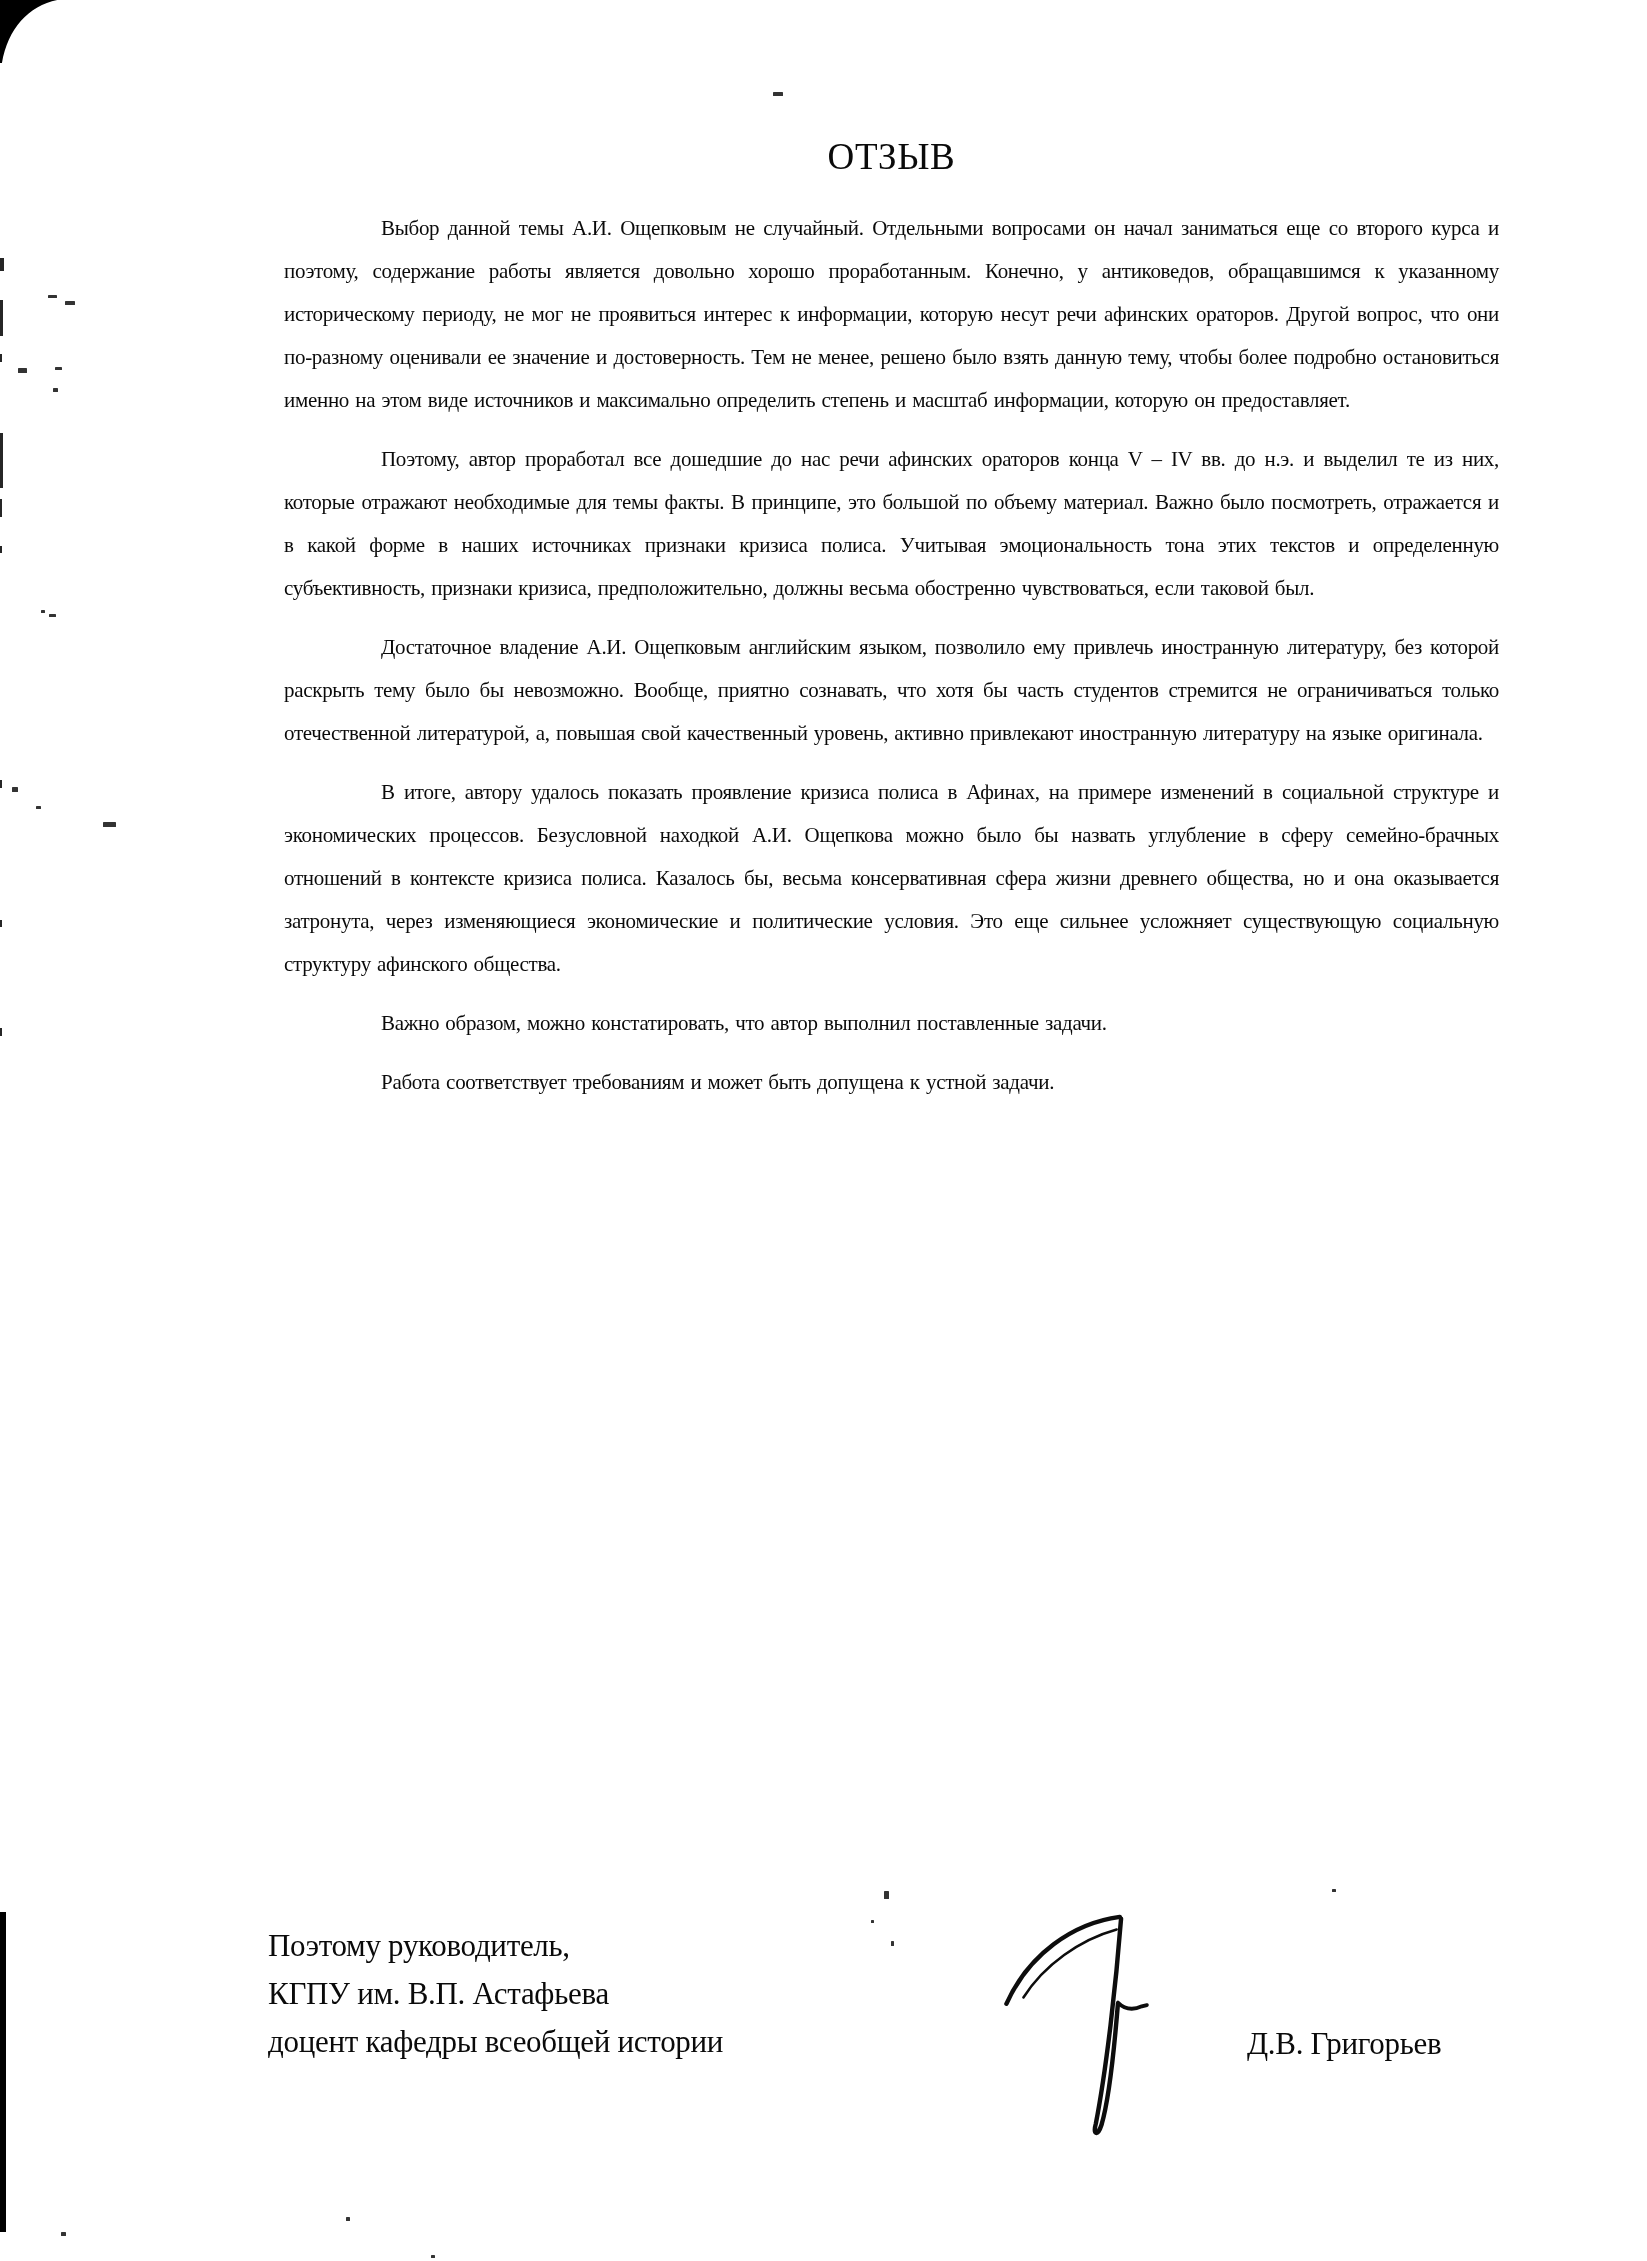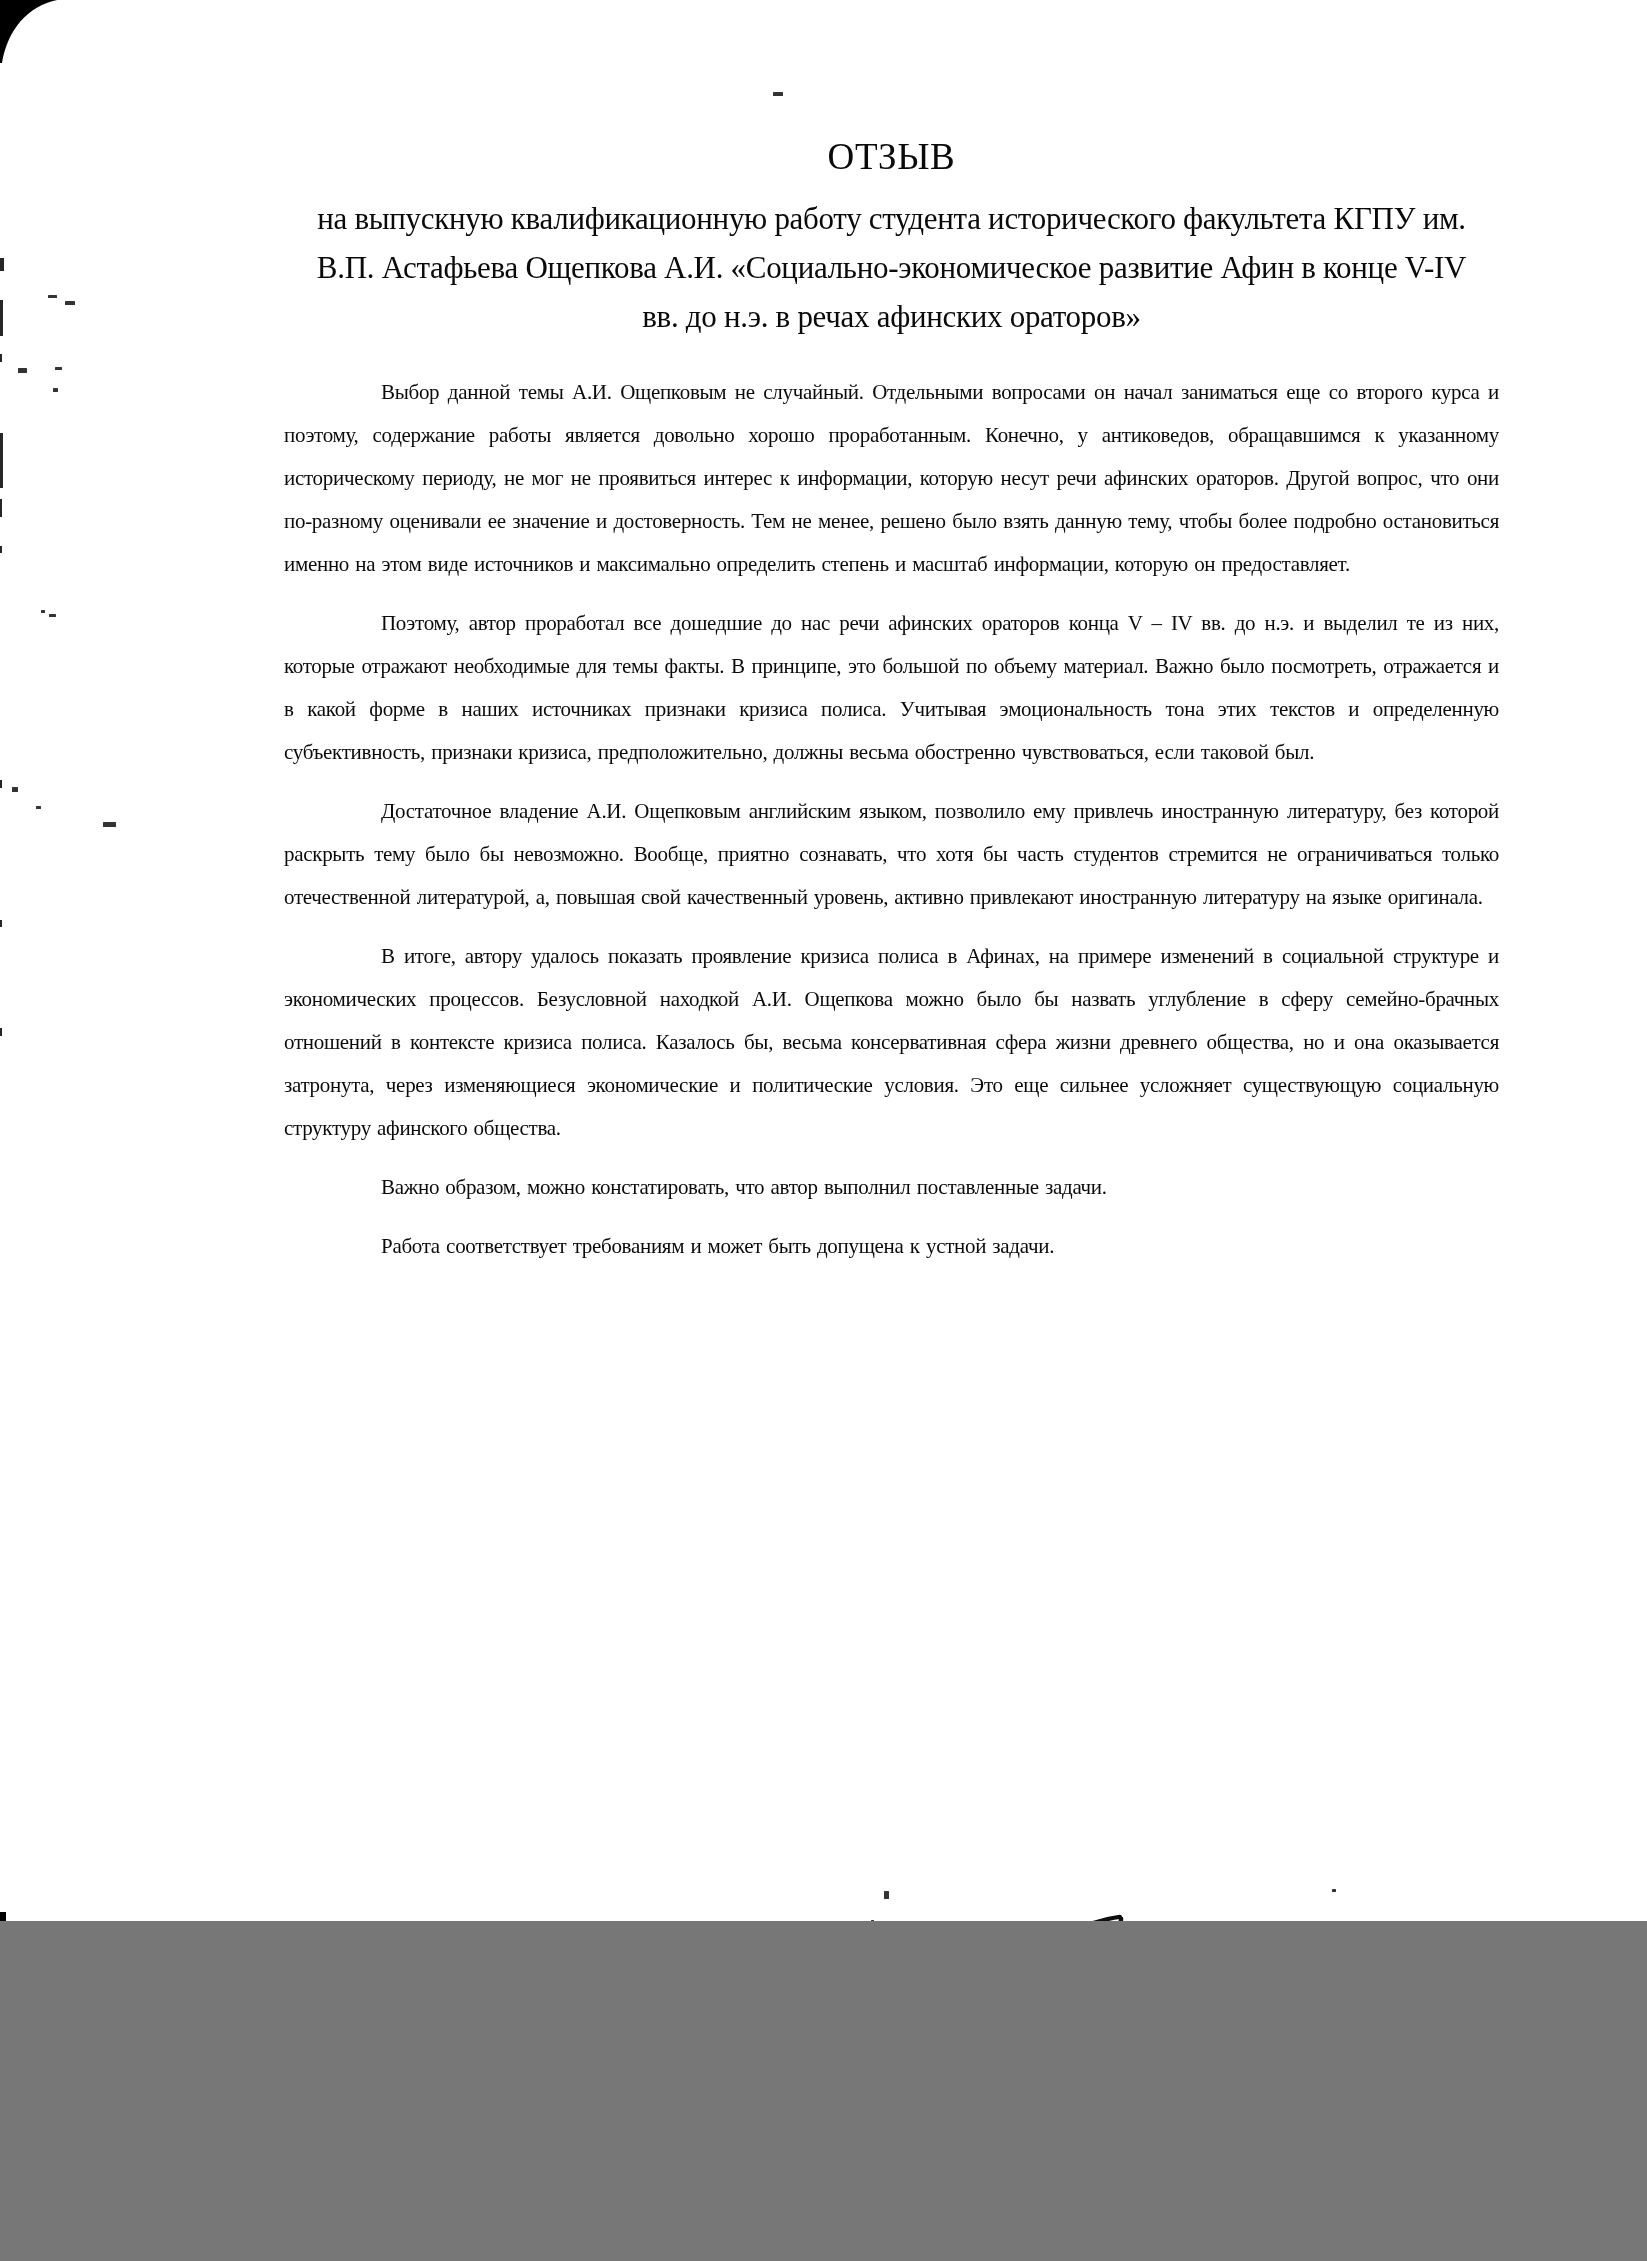--- a/index.html
+++ b/index.html
@@ -1,20 +1,20 @@
 <!DOCTYPE html>
 <html style="font-size:10.3px"><head>
 <meta charset="utf-8">
 <style>
   * { box-sizing: border-box; }
   html, body { margin: 0; padding: 0; background: #777; }
   .page {
     position: relative;
     width: 1647px;
-    height: 1921px;
+    height: 2261px;
     margin: 0 auto;
     background: #ffffff;
     color: #0a0a0a;
     font-family: "Liberation Serif", "DejaVu Serif", serif;
     overflow: hidden;
   }
 
   
   .doc {
     position: absolute;
@@ -133,21 +133,20 @@
   <div class="speck" style="left:884px; top:1891px; width:5.2px; height:7.8px;"></div>
   <div class="speck" style="left:871px; top:1920px; width:3.2px; height:3.2px;"></div>
   <div class="speck" style="left:891px; top:1941px; width:2.6px; height:5.2px;"></div>
   <div class="speck" style="left:1332px; top:1889px; width:3.9px; height:3.2px;"></div>
   <div class="speck" style="left:346px; top:2217px; width:3.9px; height:3.9px;"></div>
   <div class="speck" style="left:61px;  top:2232px; width:4.5px; height:3.9px;"></div>
   <div class="speck" style="left:431px; top:2255px; width:3.9px; height:3.2px;"></div>
 
   <div class="doc">
     <h1 class="title">ОТЗЫВ</h1>
-    <p class="subtitle">на выпускную квалификационную работу студента исторического факультета КГПУ им. В.П. Астафьева Ощепкова А.И. «Социально-экономическое развитие Афин в конце V-IV вв. до н.э. в речах афинских ораторов»</p>
 
     <p class="body-par first">Выбор данной темы А.И. Ощепковым не случайный. Отдельными вопросами он начал заниматься еще со второго курса и поэтому, содержание работы является довольно хорошо проработанным. Конечно, у антиковедов, обращавшимся к указанному историческому периоду, не мог не проявиться интерес к информации, которую несут речи афинских ораторов. Другой вопрос, что они по-разному оценивали ее значение и достоверность. Тем не менее, решено было взять данную тему, чтобы более подробно остановиться именно на этом виде источников и максимально определить степень и масштаб информации, которую он предоставляет.</p>
     <p class="body-par">Поэтому, автор проработал все дошедшие до нас речи афинских ораторов конца V – IV вв. до н.э. и выделил те из них, которые отражают необходимые для темы факты. В принципе, это большой по объему материал. Важно было посмотреть, отражается и в какой форме в наших источниках признаки кризиса полиса. Учитывая эмоциональность тона этих текстов и определенную субъективность, признаки кризиса, предположительно, должны весьма обостренно чувствоваться, если таковой был.</p>
     <p class="body-par">Достаточное владение А.И. Ощепковым английским языком, позволило ему привлечь иностранную литературу, без которой раскрыть тему было бы невозможно. Вообще, приятно сознавать, что хотя бы часть студентов стремится не ограничиваться только отечественной литературой, а, повышая свой качественный уровень, активно привлекают иностранную литературу на языке оригинала.</p>
     <p class="body-par">В итоге, автору удалось показать проявление кризиса полиса в Афинах, на примере изменений в социальной структуре и экономических процессов. Безусловной находкой А.И. Ощепкова можно было бы назвать углубление в сферу семейно-брачных отношений в контексте кризиса полиса. Казалось бы, весьма консервативная сфера жизни древнего общества, но и она оказывается затронута, через изменяющиеся экономические и политические условия. Это еще сильнее усложняет существующую социальную структуру афинского общества.</p>
     <p class="body-par">Важно образом, можно констатировать, что автор выполнил поставленные задачи.</p>
     <p class="body-par">Работа соответствует требованиям и может быть допущена к устной задачи.</p>
   </div>
 
   <div class="sig-block">

